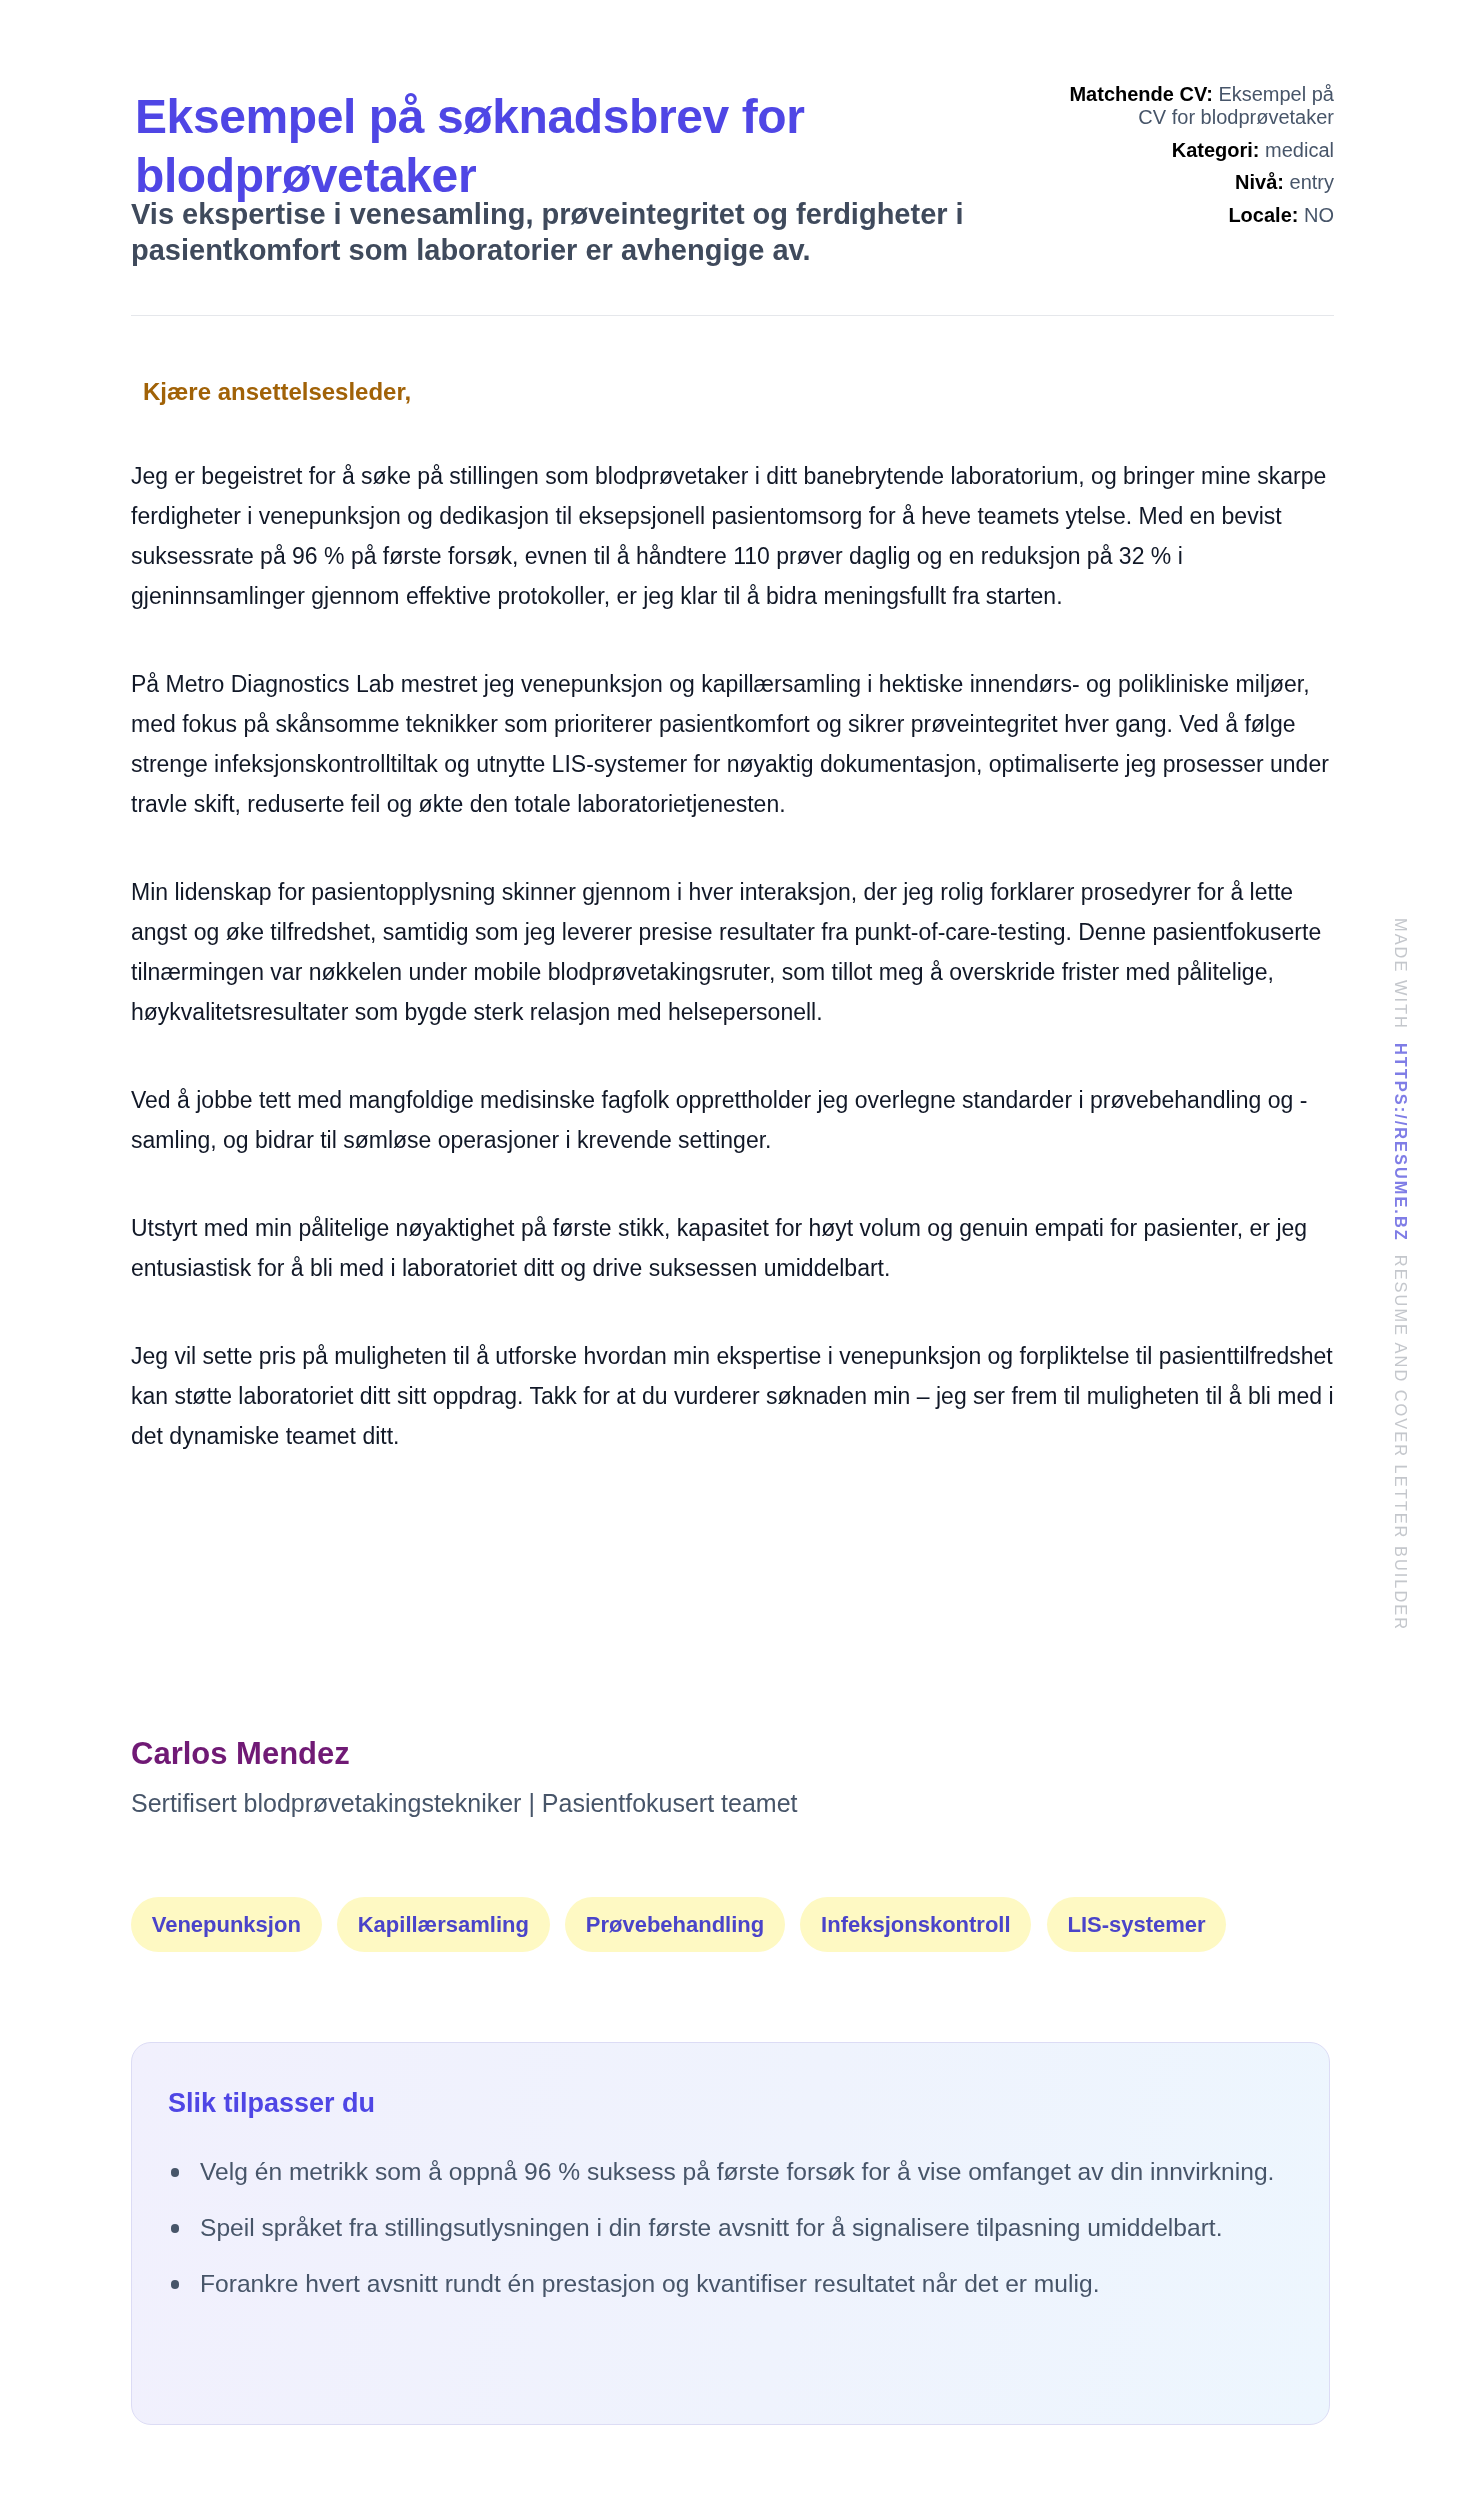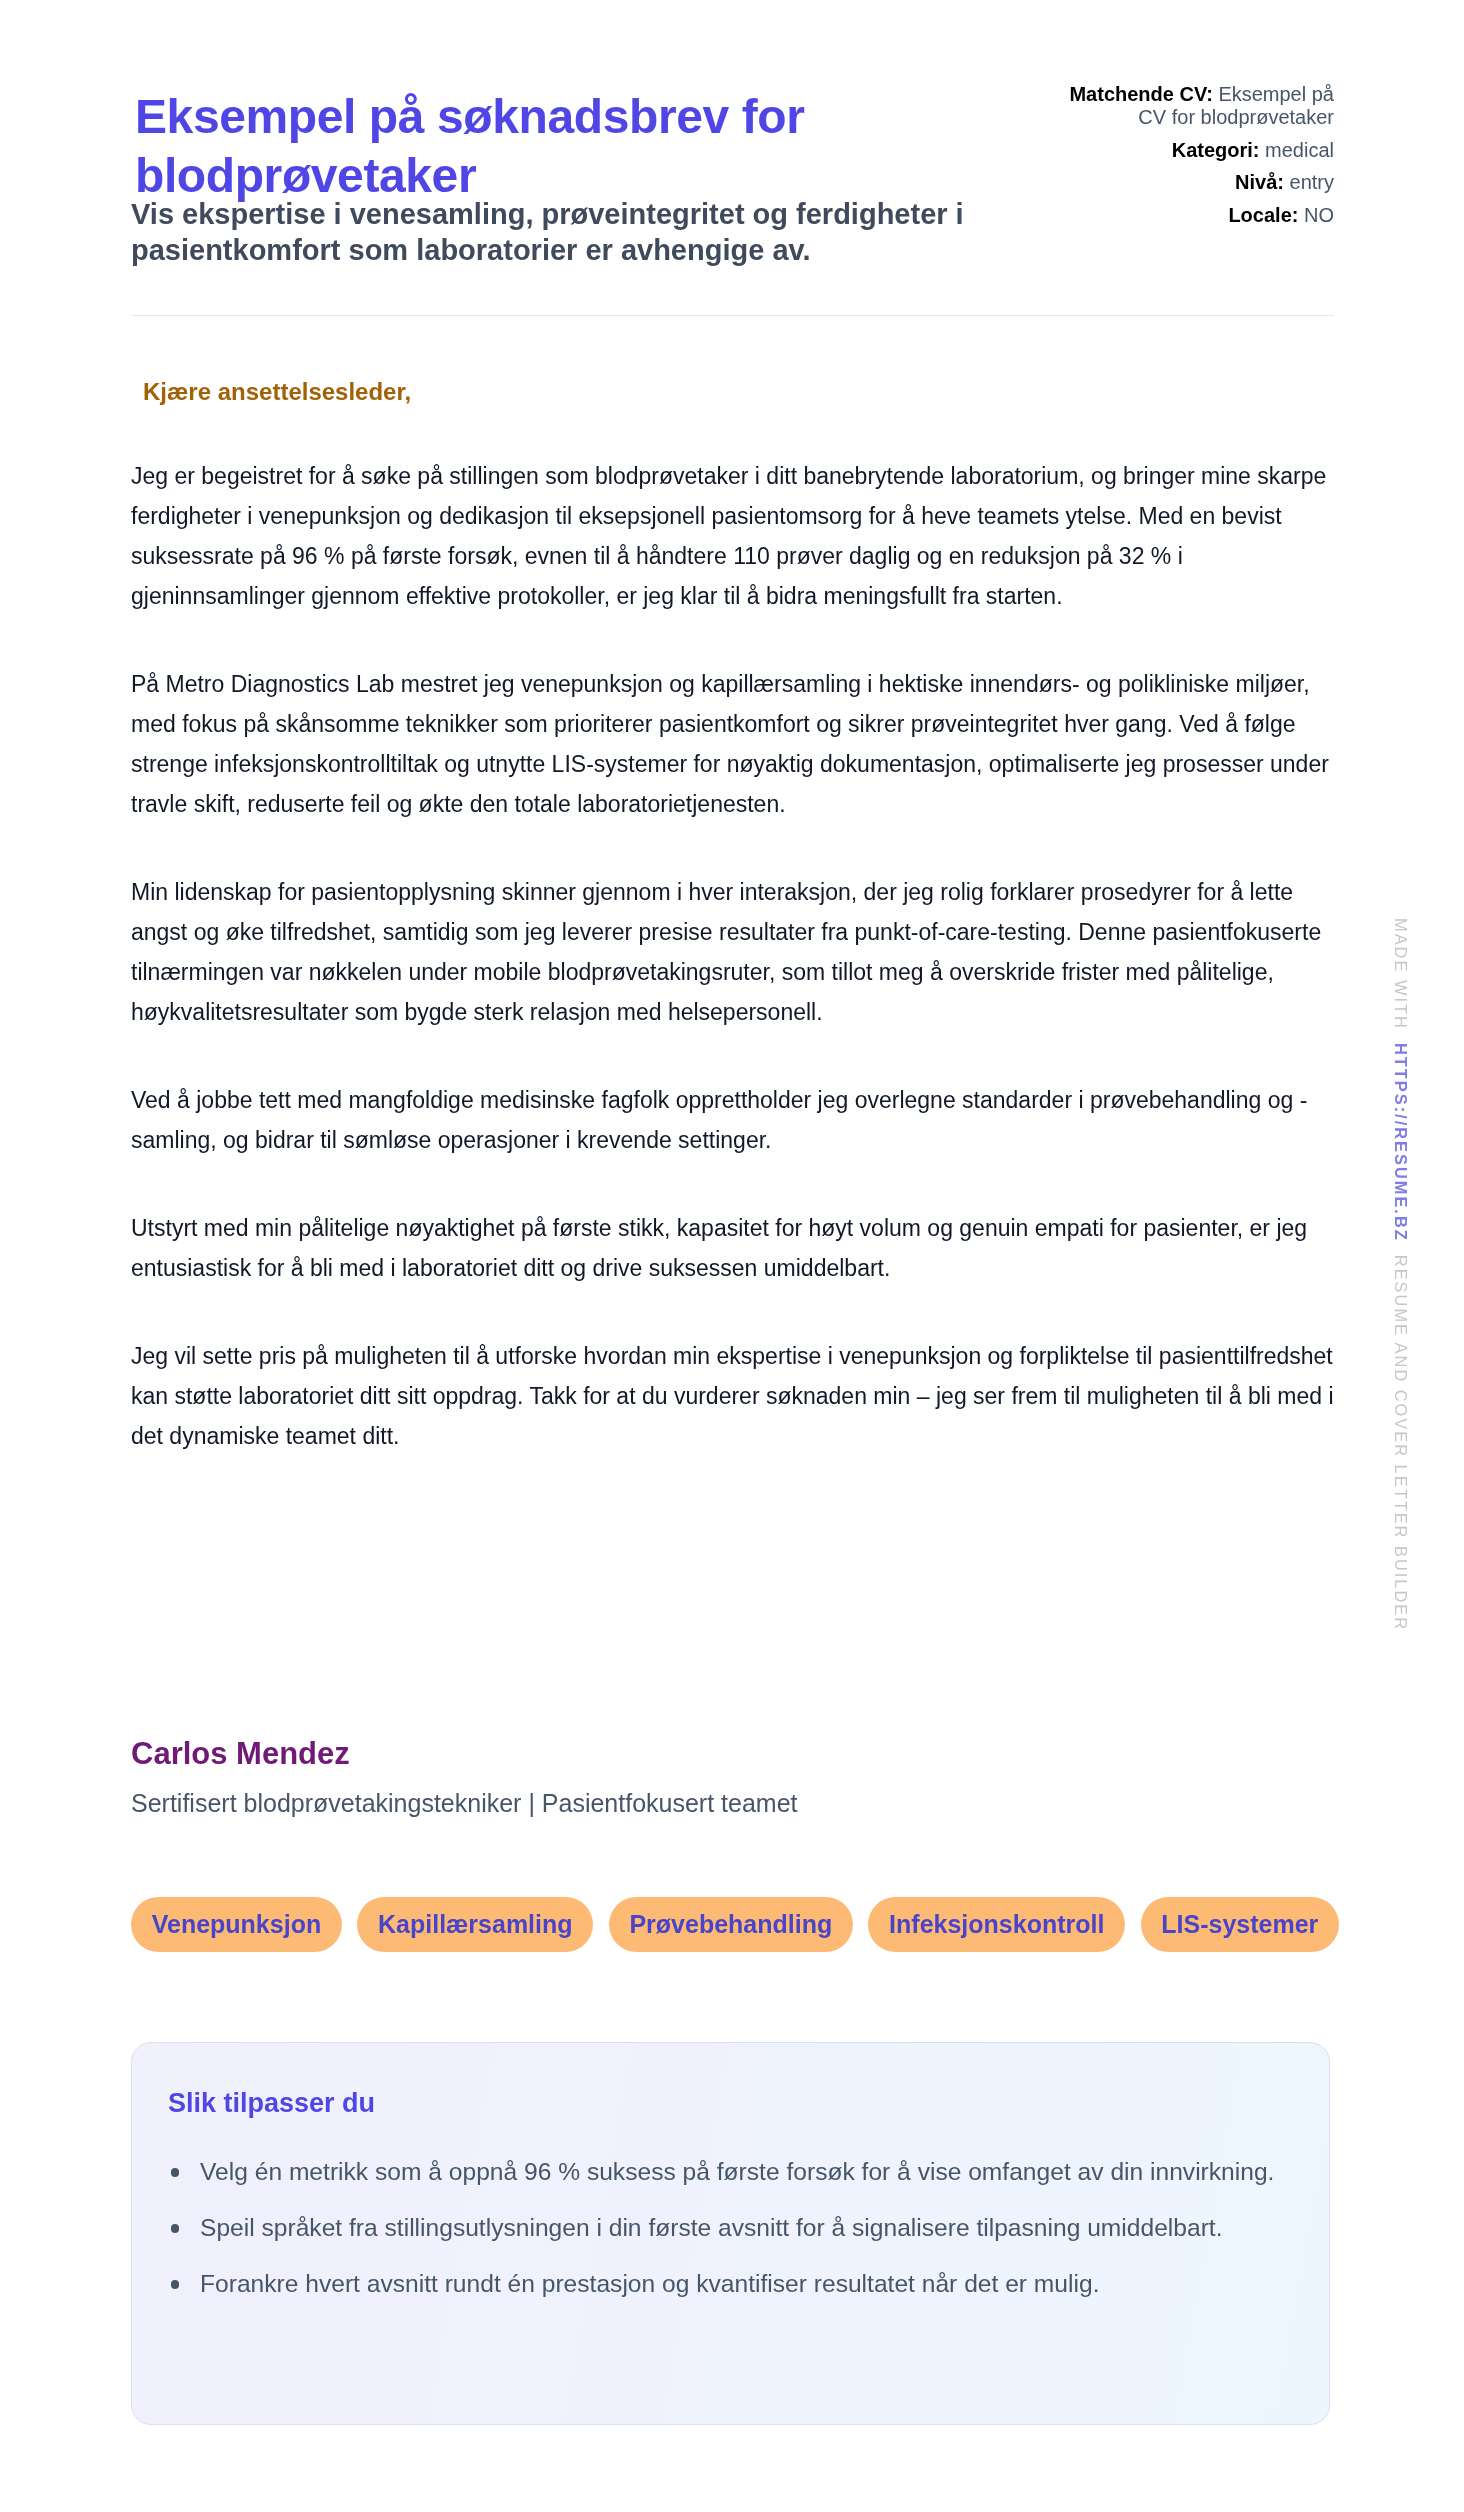--- a/index.html
+++ b/index.html
@@ -112,23 +112,23 @@
     left: 0;
     top: 1897px;
     display: flex;
     gap: 15.5px;
   }
   .tag {
     height: 55px;
     line-height: 55px;
     padding: 0 20.7px;
     border-radius: 27.6px;
-    background: #fdba74;
+    background: #fef9c3;
     color: #4a44c9;
-    font-size: 25px;
+    font-size: 22px;
     font-weight: 600;
     white-space: nowrap;
   }
   .tips {
     position: absolute;
     left: 0;
     top: 2042px;
     width: 1199px;
     height: 383px;
     border: 1.7px solid #dcdcf5;

